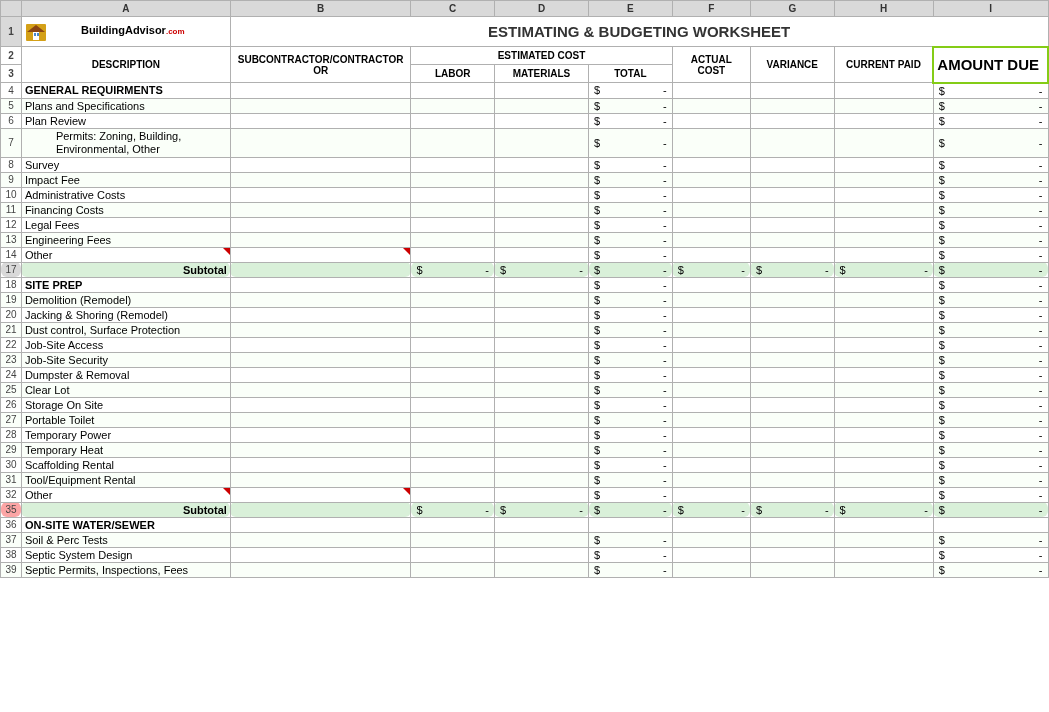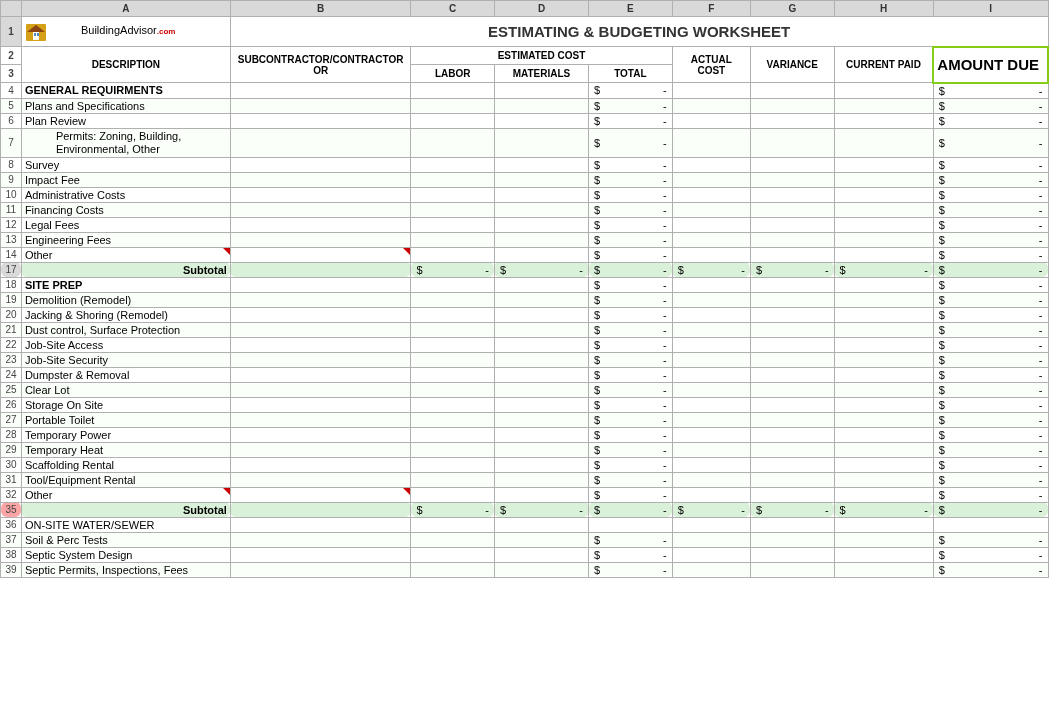--- a/index.html
+++ b/index.html
@@ -135,21 +135,21 @@
       <td class="col-rownum" style="background:#d9d9d9;font-size:10px;color:#444;text-align:center;">1</td>
       <td class="logo-cell" style="font-size:11px;">
         <span>
           <svg width="22" height="18" viewBox="0 0 22 18" style="vertical-align:middle;margin-right:2px;">
             <rect x="1" y="1" width="20" height="17" fill="#d4a017" rx="1"></rect>
             <polygon points="11,2 2,9 20,9" fill="#8B4513"></polygon>
             <rect x="8" y="9" width="6" height="8" fill="#fff"></rect>
             <rect x="9" y="10" width="2" height="3" fill="#4a86c8"></rect>
             <rect x="12" y="10" width="2" height="3" fill="#4a86c8"></rect>
           </svg>
-          <span style="font-weight:normal;color:#000;padding-left:29px;">BuildingAdvisor</span><span style="color:#c00;font-size:8px;">.com</span>
+          <span style="font-weight:bold;color:#000;padding-left:29px;">BuildingAdvisor</span><span style="color:#c00;font-size:8px;">.com</span>
         </span>
       </td>
       <td colspan="8" style="font-size:15px;font-weight:bold;text-align:center;">ESTIMATING &amp; BUDGETING WORKSHEET</td>
     </tr>
 
     <tr class="header-row">
       <td class="col-rownum">2</td>
       <td rowspan="2" style="text-align:center;font-weight:bold;font-size:10px;vertical-align:middle;border:1px solid #b0b0b0;">DESCRIPTION</td>
       <td rowspan="2" style="text-align:center;font-weight:bold;font-size:10px;vertical-align:middle;border:1px solid #b0b0b0;">
         <span>SUBCONTRACTOR/CONTRACTOR</span><br>
@@ -866,21 +866,21 @@
       <td>
           <div class="dollar-fmt">
             <span>$</span>
             <span>-</span>
           </div>
         </td>
     </tr>
 
     <tr class="data-row">
       <td class="col-rownum">36</td>
-      <td style="font-weight:normal;margin-top:37px;">ON-SITE WATER/SEWER</td>
+      <td style="font-weight:bold;margin-top:37px;">ON-SITE WATER/SEWER</td>
       <td></td>
         <td></td>
         <td></td>
       <td></td>
         <td></td>
         <td></td>
         <td></td>
       <td></td>
     </tr>
 

